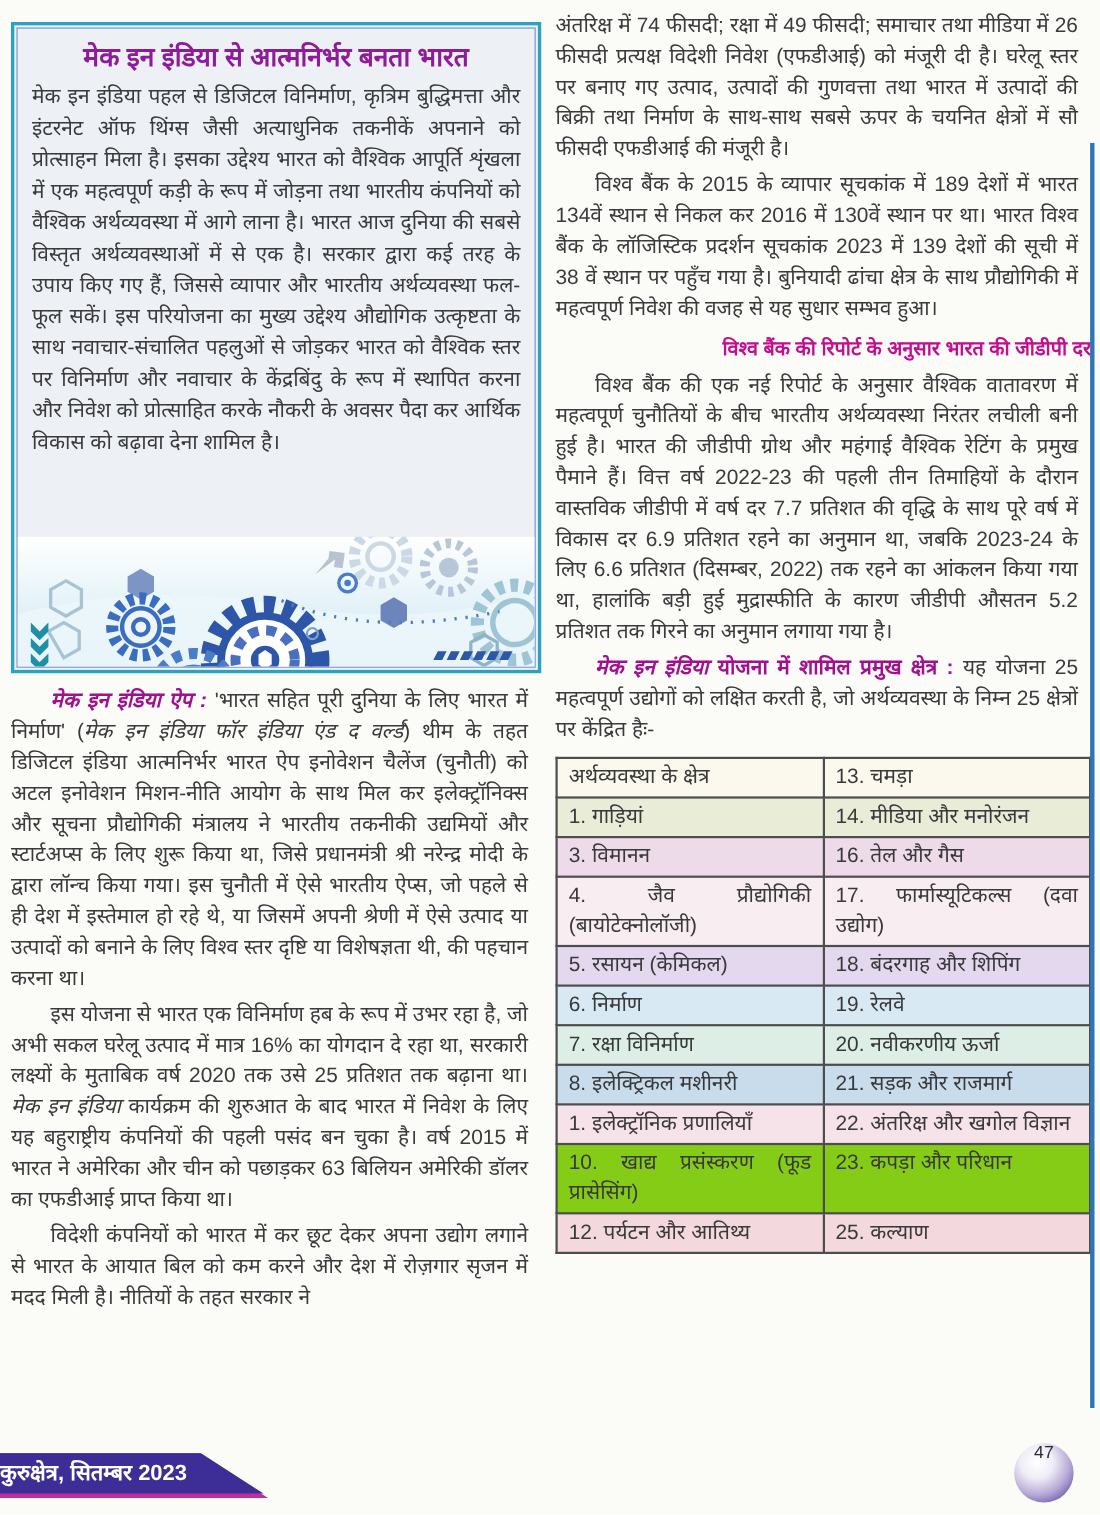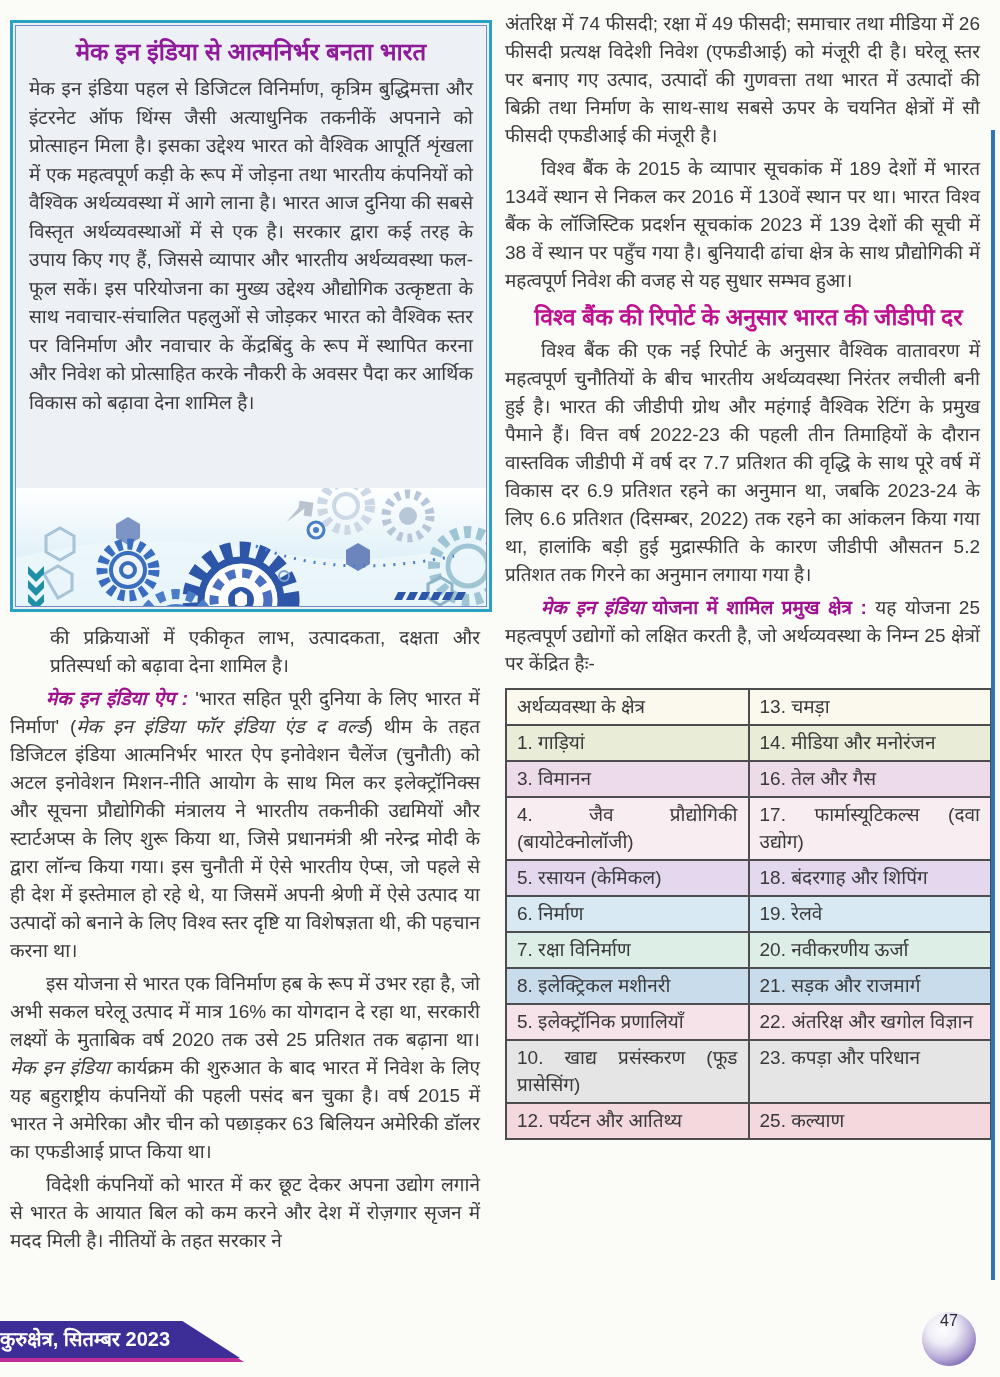--- a/index.html
+++ b/index.html
@@ -21,21 +21,21 @@
   .left-col { position:absolute; left:10px; top:20px; width:482px; }
   .info-box { position:relative; width:482px; height:592px; border:3px solid #2aa2c2; background:#edf0f4; box-sizing:border-box; margin-bottom:12px;padding-left:16px; }
   .info-box-inner { position:absolute; top:2px; left:2px; right:2px; bottom:2px; border:1px solid #6f8fc5; box-sizing:border-box; padding:6px 13px 0 13px; overflow:hidden; }
   .box-title { text-align:center; color:#8f1b9b; font-size:24px; font-weight:bold; margin:2px 0 8px 0; }
   .box-body { font-size:19px; line-height:28.5px; color:#3a3a3c; text-align:justify; }
   .gears-wrap { position:absolute; left:3px; right:3px; bottom:3px; height:118px; }
   .gears-wrap svg { display:block; width:100%; height:100%; }
 
   
   .right-col { position:absolute; left:505px; top:10px; width:487px; }
-  .section-heading { color:#bf1090; font-weight:bold; font-size:23px; text-align:center; margin:8px 0 6px 0; }
+  .section-heading { color:#bf1090; font-weight:bold; font-size:18px; text-align:right; margin:8px 0 6px 0; }
 
   .sector-table { border-collapse:collapse; width:100%; font-size:19px; color:#39393b; margin-top:10px; }
   .sector-table td { border:2px solid #4d4d50; padding:3px 10px 4px 10px; line-height:27px; vertical-align:top; width:50%; }
 
   
   .footer-ribbon-accent { position:absolute; left:0; top:1325px; width:244px; height:37px; background:#c02d97;
       clip-path:polygon(0 0, 76% 0, 100% 100%, 0 100%); }
   .footer-ribbon { position:absolute; left:0; top:1321px; width:240px; height:37px; background:#3d2d97; color:#ffffff;
       clip-path:polygon(0 0, 76% 0, 100% 100%, 0 100%);
       font-size:20px; font-weight:bold; line-height:37px; box-sizing:border-box; }
@@ -112,21 +112,20 @@
             <path d="M406 104 l8 0 l-4 8 l-8 0 Z"></path>
               <path d="M418 104 l8 0 l-4 8 l-8 0 Z"></path>
             <path d="M430 104 l8 0 l-4 8 l-8 0 Z"></path>
               <path d="M442 104 l8 0 l-4 8 l-8 0 Z"></path>
           </g>
         </svg>
       </div>
     </div>
 
     <div class="body-text">
-      <p class="hang">की प्रक्रियाओं में एकीकृत लाभ, उत्पादकता, दक्षता और प्रतिस्पर्धा को बढ़ावा देना शामिल है।</p>
       <p class="indent"><span class="seg-lead-italic">मेक इन इंडिया ऐप : </span><span class="seg-plain">'भारत सहित पूरी दुनिया के लिए भारत में निर्माण' (</span><span class="seg-italic">मेक इन इंडिया फॉर इंडिया एंड द वर्ल्ड</span><span class="seg-plain">) थीम के तहत डिजिटल इंडिया आत्मनिर्भर भारत ऐप इनोवेशन चैलेंज (चुनौती) को अटल इनोवेशन मिशन-नीति आयोग के साथ मिल कर इलेक्ट्रॉनिक्स और सूचना प्रौद्योगिकी मंत्रालय ने भारतीय तकनीकी उद्यमियों और स्टार्टअप्स के लिए शुरू किया था, जिसे प्रधानमंत्री श्री नरेन्द्र मोदी के द्वारा लॉन्च किया गया। इस चुनौती में ऐसे भारतीय ऐप्स, जो पहले से ही देश में इस्तेमाल हो रहे थे, या जिसमें अपनी श्रेणी में ऐसे उत्पाद या उत्पादों को बनाने के लिए विश्व स्तर दृष्टि या विशेषज्ञता थी, की पहचान करना था।</span></p>
       <p class="indent"><span class="seg-plain">इस योजना से भारत एक विनिर्माण हब के रूप में उभर रहा है, जो अभी सकल घरेलू उत्पाद में मात्र 16% का योगदान दे रहा था, सरकारी लक्ष्यों के मुताबिक वर्ष 2020 तक उसे 25 प्रतिशत तक बढ़ाना था। </span><span class="seg-italic">मेक इन इंडिया</span><span class="seg-plain"> कार्यक्रम की शुरुआत के बाद भारत में निवेश के लिए यह बहुराष्ट्रीय कंपनियों की पहली पसंद बन चुका है। वर्ष 2015 में भारत ने अमेरिका और चीन को पछाड़कर 63 बिलियन अमेरिकी डॉलर का एफडीआई प्राप्त किया था।</span></p>
       <p class="indent">विदेशी कंपनियों को भारत में कर छूट देकर अपना उद्योग लगाने से भारत के आयात बिल को कम करने और देश में रोज़गार सृजन में मदद मिली है। नीतियों के तहत सरकार ने</p>
     </div>
   </div>
 
   <div class="right-col body-text">
     <p>अंतरिक्ष में 74 फीसदी; रक्षा में 49 फीसदी; समाचार तथा मीडिया में 26 फीसदी प्रत्यक्ष विदेशी निवेश (एफडीआई) को मंजूरी दी है। घरेलू स्तर पर बनाए गए उत्पाद, उत्पादों की गुणवत्ता तथा भारत में उत्पादों की बिक्री तथा निर्माण के साथ-साथ सबसे ऊपर के चयनित क्षेत्रों में सौ फीसदी एफडीआई की मंजूरी है।</p>
     <p class="indent">विश्व बैंक के 2015 के व्यापार सूचकांक में 189 देशों में भारत 134वें स्थान से निकल कर 2016 में 130वें स्थान पर था। भारत विश्व बैंक के लॉजिस्टिक प्रदर्शन सूचकांक 2023 में 139 देशों की सूची में 38 वें स्थान पर पहुँच गया है। बुनियादी ढांचा क्षेत्र के साथ प्रौद्योगिकी में महत्वपूर्ण निवेश की वजह से यह सुधार सम्भव हुआ।</p>
     <div class="section-heading">विश्व बैंक की रिपोर्ट के अनुसार भारत की जीडीपी दर</div>
@@ -161,24 +160,24 @@
           </tr>
           <tr style="background: rgb(220, 238, 229);">
             <td>7. रक्षा विनिर्माण</td>
             <td>20. नवीकरणीय ऊर्जा</td>
           </tr>
           <tr style="background: rgb(200, 220, 236);">
             <td>8. इलेक्ट्रिकल मशीनरी</td>
             <td>21. सड़क और राजमार्ग</td>
           </tr>
           <tr style="background: rgb(246, 226, 233);">
-            <td>5. इलेक्ट्रॉनिक प्रणालियाँ</td>
+            <td>1. इलेक्ट्रॉनिक प्रणालियाँ</td>
             <td>22. अंतरिक्ष और खगोल विज्ञान</td>
           </tr>
-          <tr style="background: #e5e5e5; padding-left: 41px;">
+          <tr style="background: #84cc16; padding-left: 41px;">
             <td>10. खाद्य प्रसंस्करण (फूड प्रासेसिंग)</td>
             <td>23. कपड़ा और परिधान</td>
           </tr>
           <tr style="background: rgb(243, 216, 221);">
             <td>12. पर्यटन और आतिथ्य</td>
             <td>25. कल्याण</td>
           </tr>
         </tbody>
     </table>
   </div>

